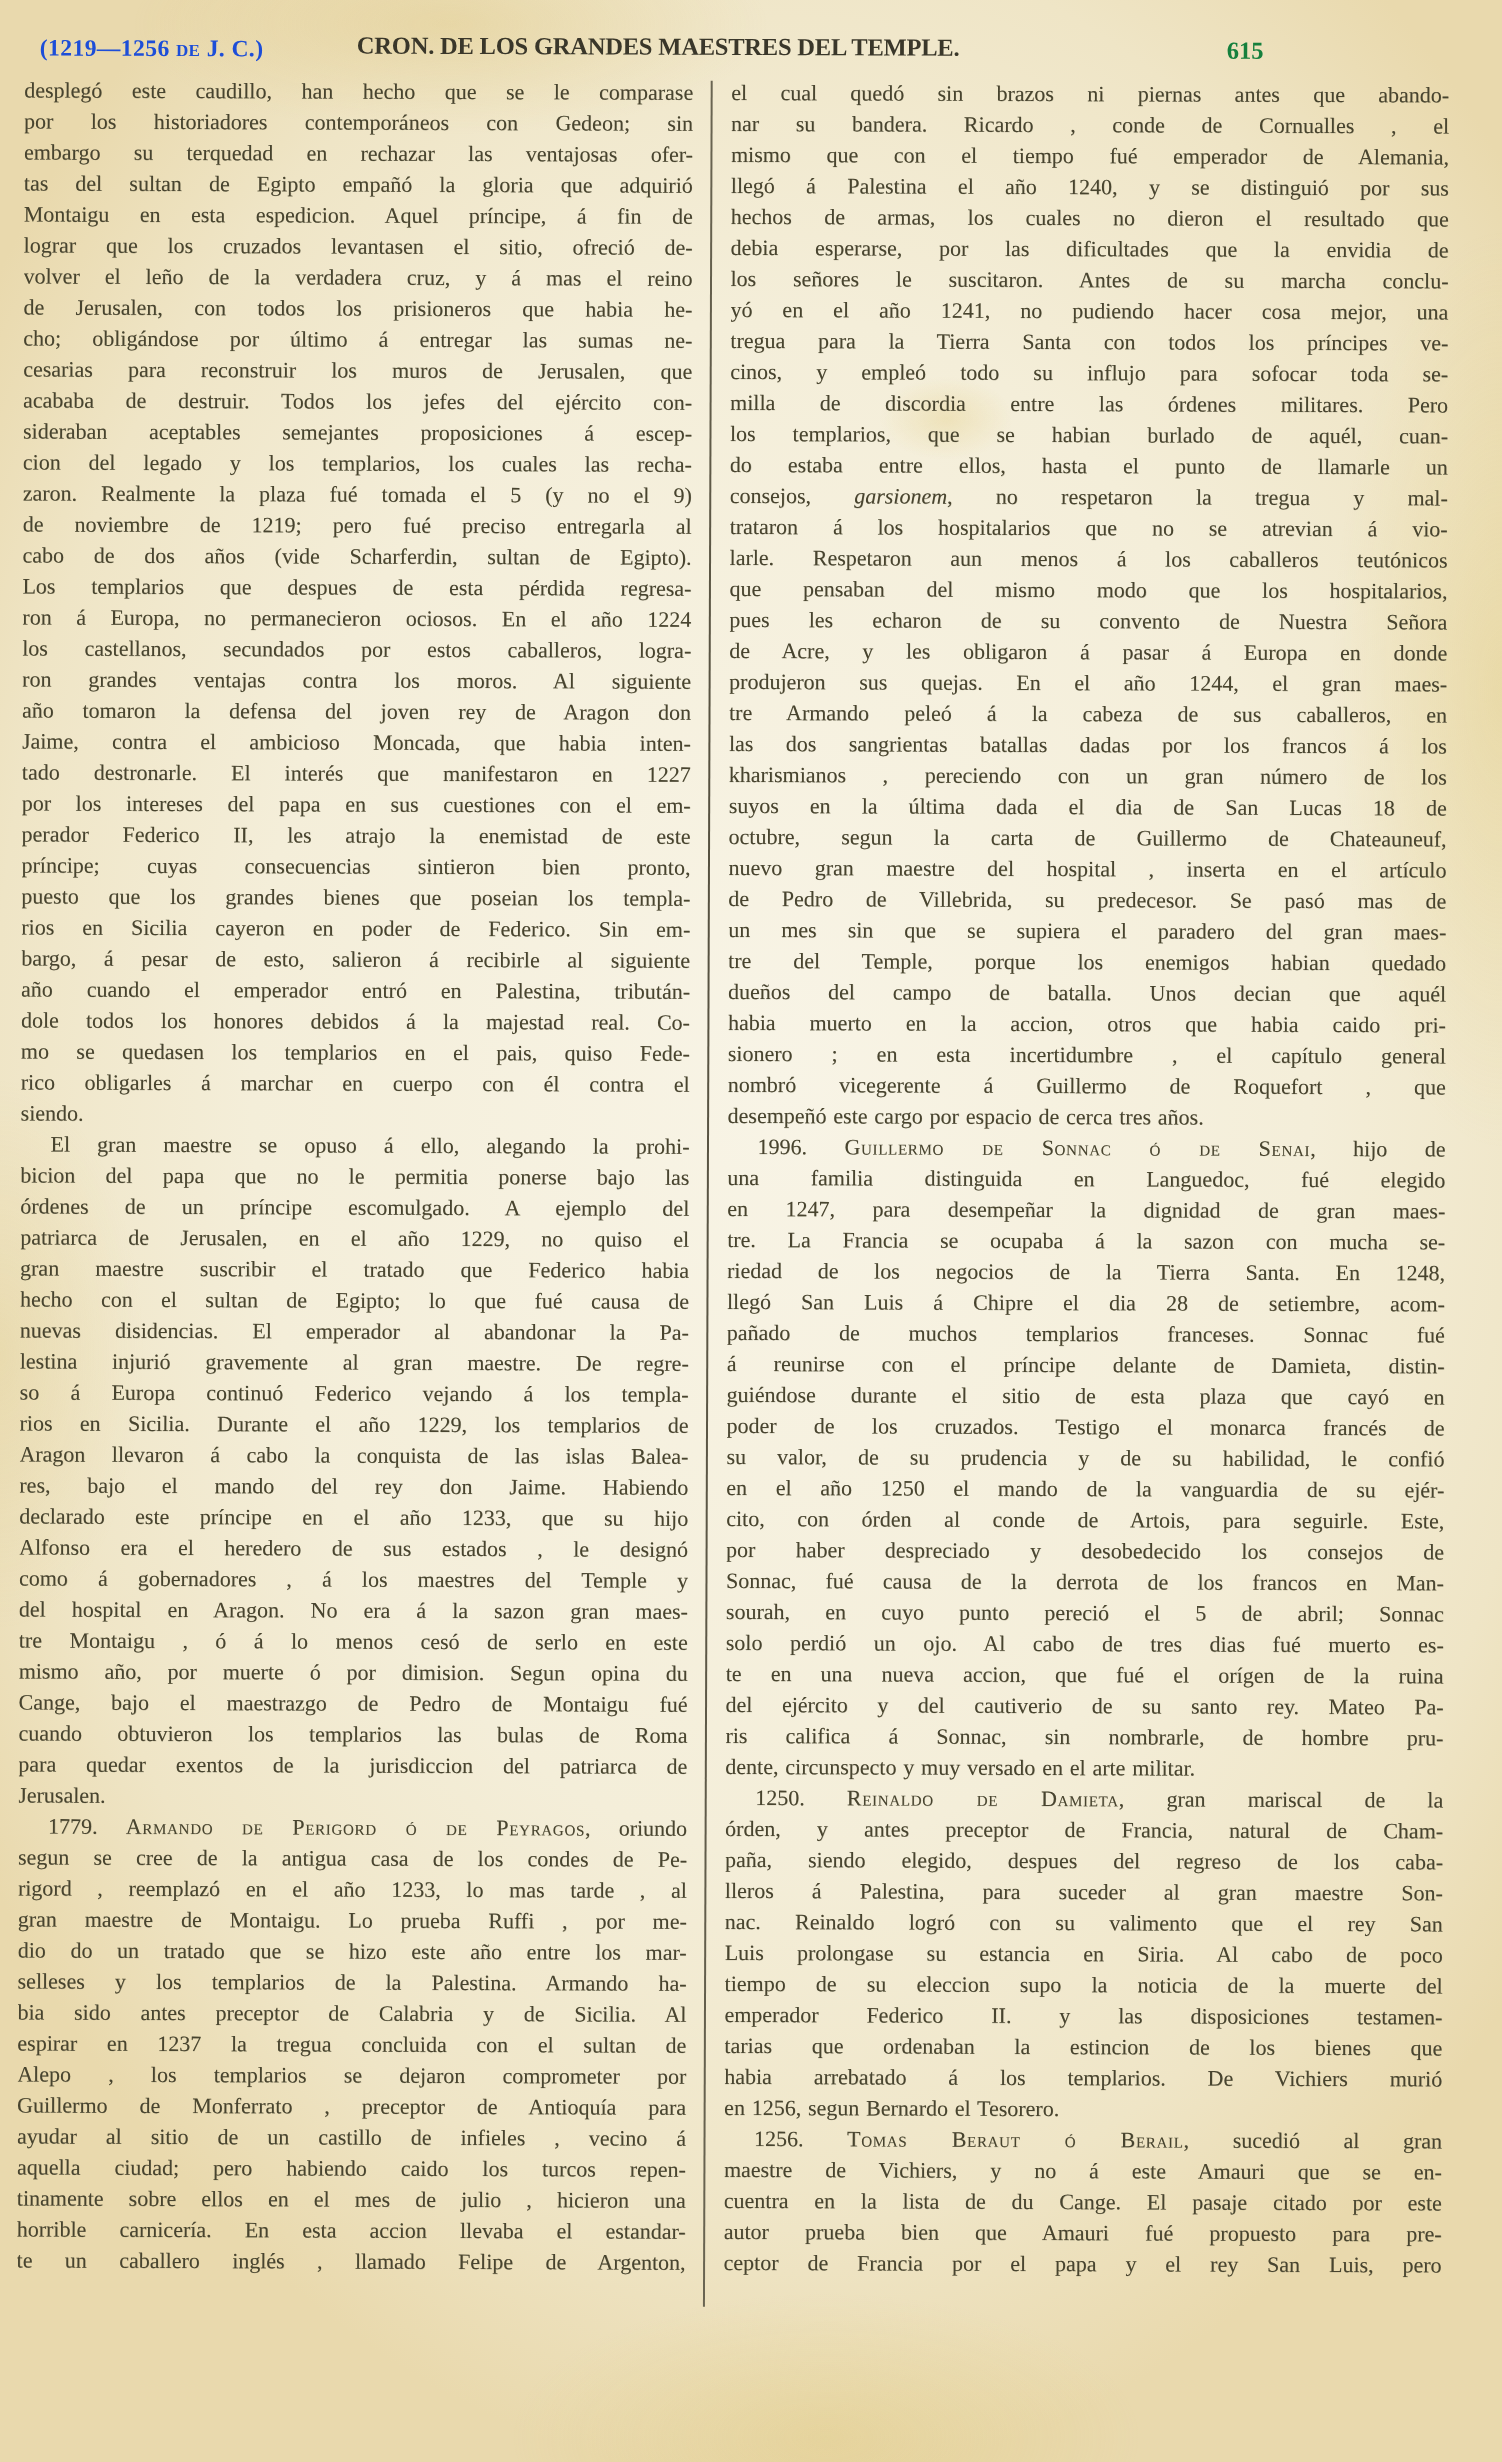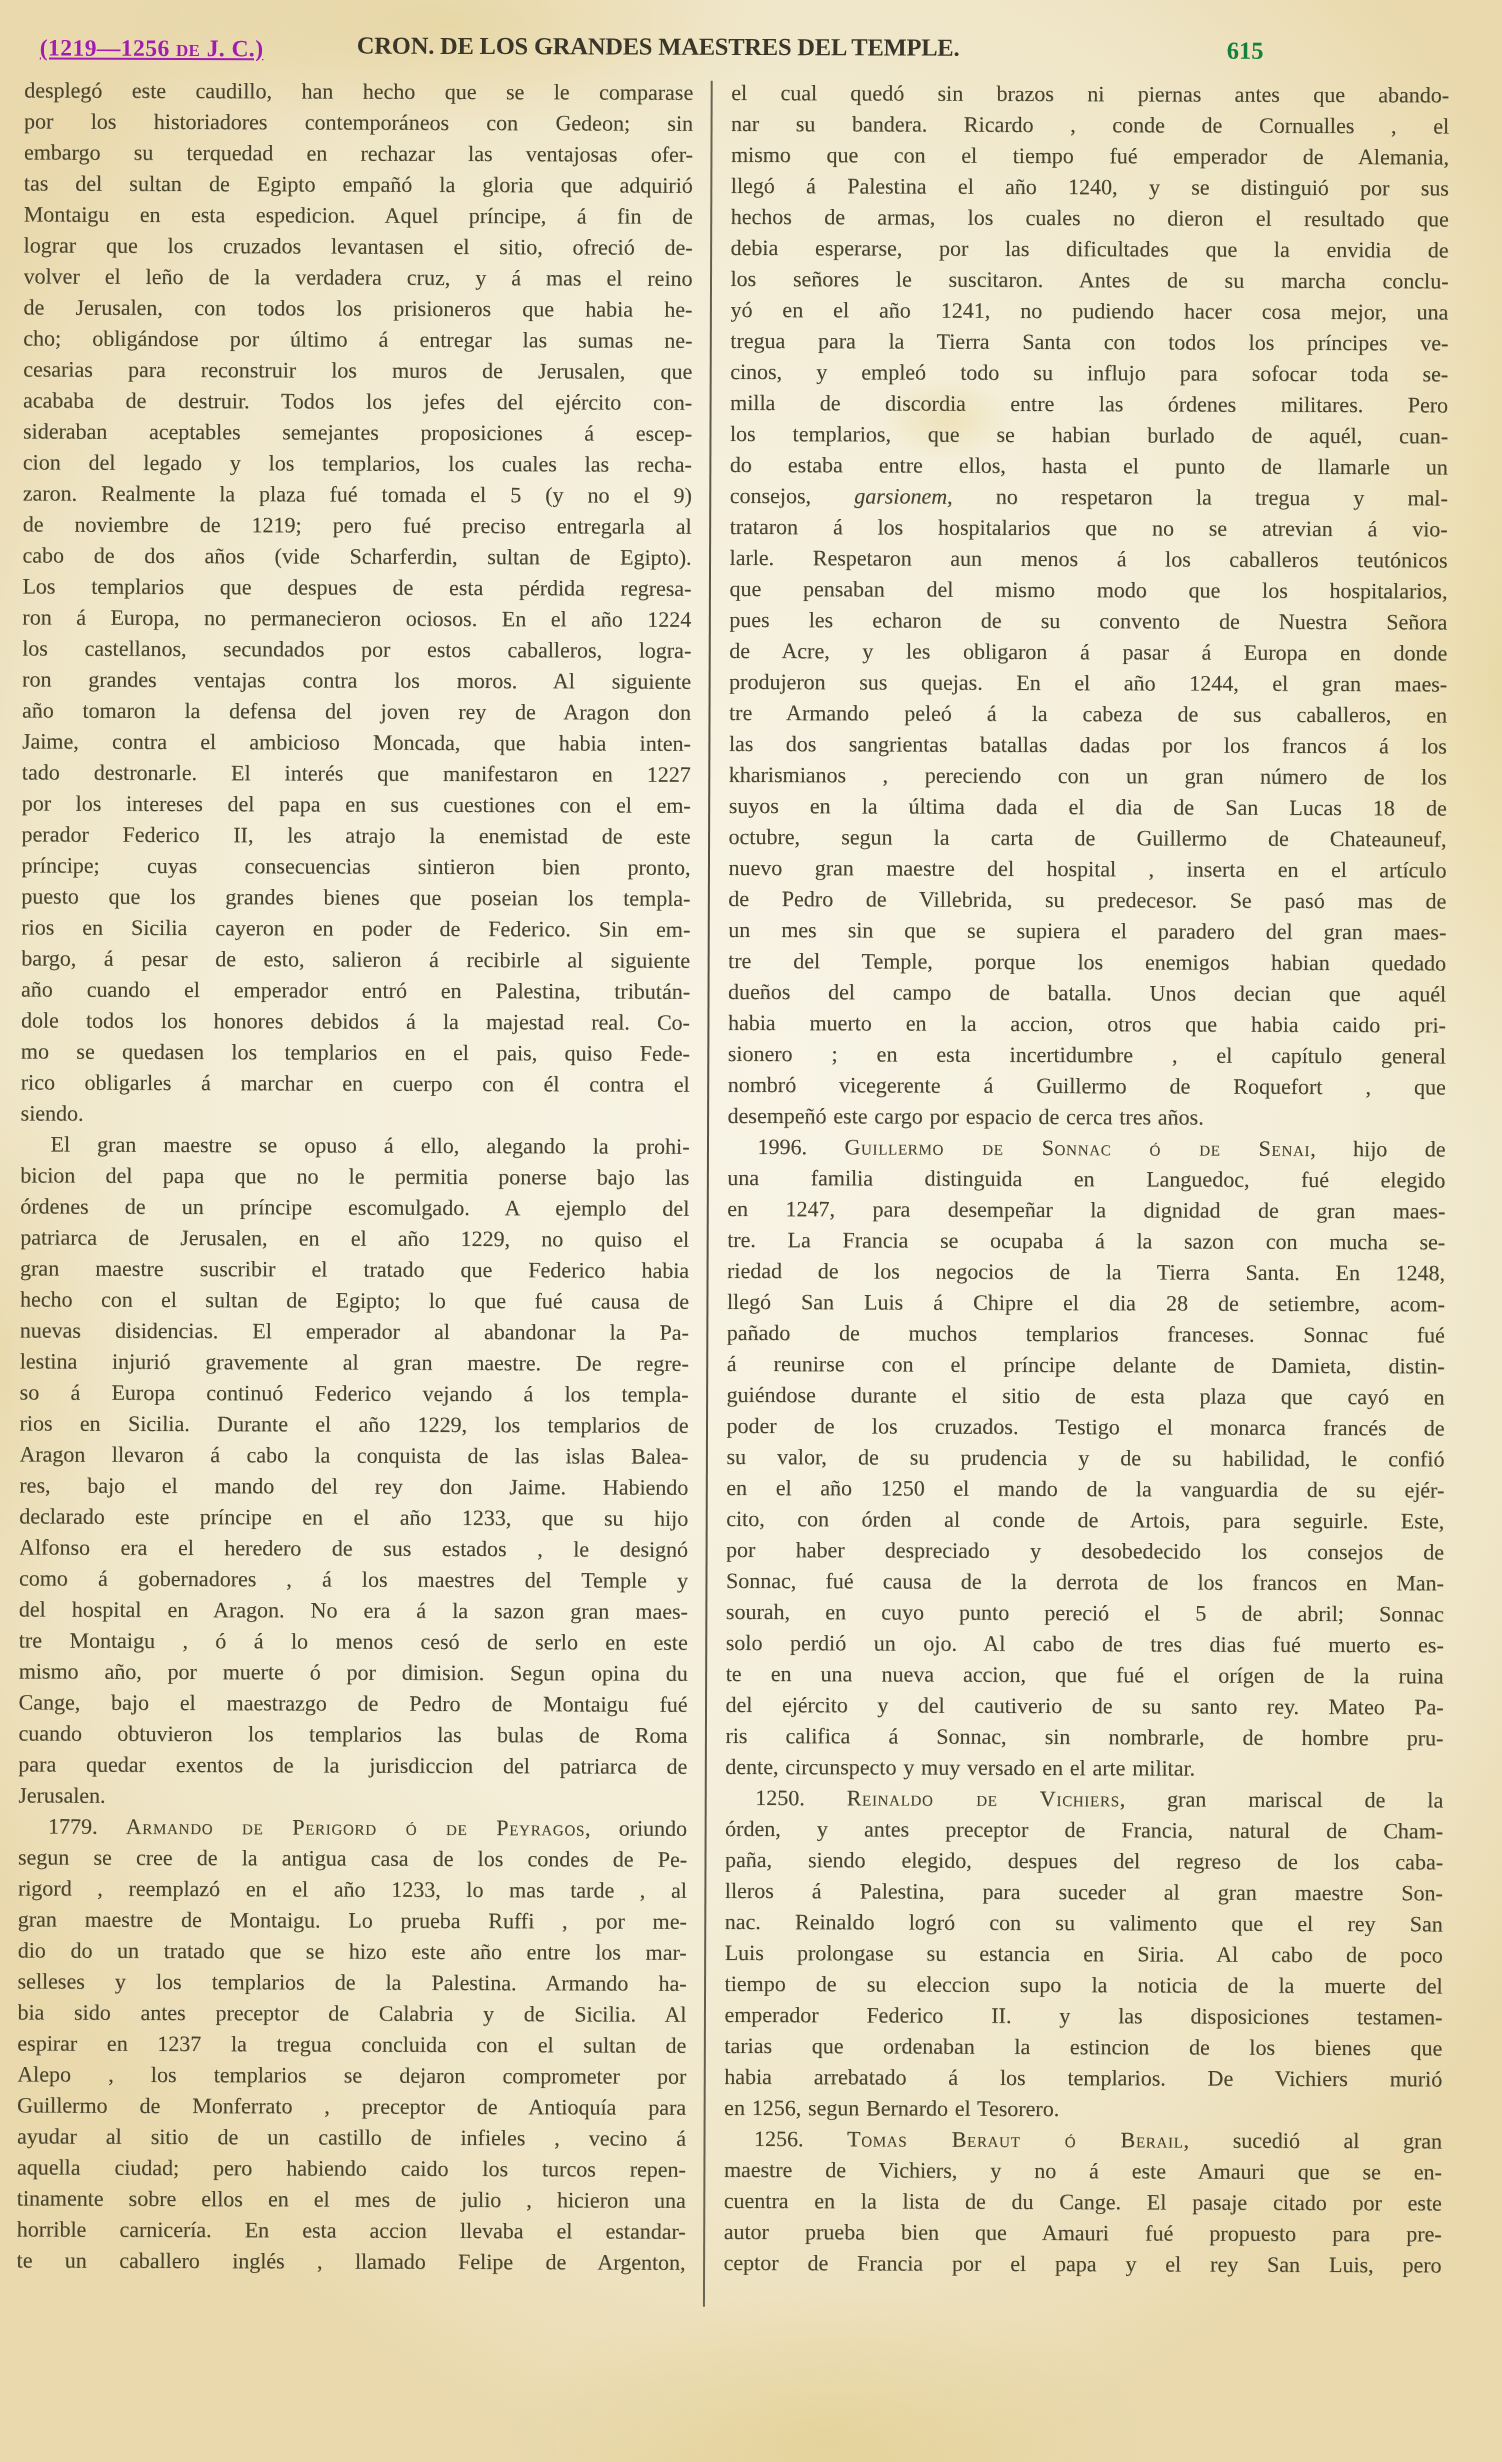--- a/index.html
+++ b/index.html
@@ -19,23 +19,22 @@
   #sheet {
     position: absolute; inset: 0;
     transform: rotate(0.2deg);
     transform-origin: 50% 0;
   }
   
   .running-head { position: absolute; top: 33px; left: 0; width: 100%; height: 42px; }
   .head-date {
     position: absolute; left: 40px; top: 3.5px;
     font-size: 23.6px; font-weight: bold; letter-spacing: 0.4px;
-    font-variant: small-caps; color: #a21caf;
+    font-variant: small-caps; color: #1d4ed8;
     white-space: nowrap;
-    text-decoration: underline;
   }
   .head-title {
     position: absolute; left: 357px; top: 0;
     font-size: 24.5px; font-weight: bold; letter-spacing: -0.2px;
     color: #3a372a; white-space: nowrap;
   }
   .head-pageno {
     position: absolute; left: 1227px; top: 1.7px;
     font-size: 24.5px; font-weight: bold; color: #15803d;
   }
@@ -215,21 +214,21 @@
           <div class="line"><span>por haber despreciado y desobedecido los consejos de</span></div>
           <div class="line"><span>Sonnac, fué causa de la derrota de los francos en Man-</span></div>
           <div class="line"><span>sourah, en cuyo punto pereció el 5 de abril; Sonnac</span></div>
           <div class="line"><span>solo perdió un ojo. Al cabo de tres dias fué muerto es-</span></div>
           <div class="line"><span>te en una nueva accion, que fué el orígen de la ruina</span></div>
           <div class="line"><span>del ejército y del cautiverio de su santo rey. Mateo Pa-</span></div>
           <div class="line"><span>ris califica á Sonnac, sin nombrarle, de hombre pru-</span></div>
           <div class="line end"><span>dente, circunspecto y muy versado en el arte militar.</span></div>
         </div>
         <div class="paragraph">
-          <div class="line indent"><span>1250. </span><span class="sc">Reinaldo de Vichiers</span><span>, gran mariscal de la</span></div>
+          <div class="line indent"><span>1250. </span><span class="sc">Reinaldo de Damieta</span><span>, gran mariscal de la</span></div>
           <div class="line"><span>órden, y antes preceptor de Francia, natural de Cham-</span></div>
           <div class="line"><span>paña, siendo elegido, despues del regreso de los caba-</span></div>
           <div class="line"><span>lleros á Palestina, para suceder al gran maestre Son-</span></div>
           <div class="line"><span>nac. Reinaldo logró con su valimento que el rey San</span></div>
           <div class="line"><span>Luis prolongase su estancia en Siria. Al cabo de poco</span></div>
           <div class="line"><span>tiempo de su eleccion supo la noticia de la muerte del</span></div>
           <div class="line"><span>emperador Federico II. y las disposiciones testamen-</span></div>
           <div class="line"><span>tarias que ordenaban la estincion de los bienes que</span></div>
           <div class="line"><span>habia arrebatado á los templarios. De Vichiers murió</span></div>
           <div class="line end"><span>en 1256, segun Bernardo el Tesorero.</span></div>

